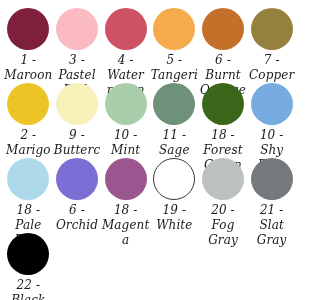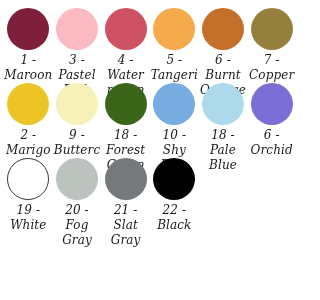--- a/index.html
+++ b/index.html
@@ -86,34 +86,46 @@
       </div>
       <div class="swatch-cell">
         <div class="swatch-dot" style="background: rgb(237, 196, 37);"></div>
         <div class="swatch-label">2 - Marigold</div>
       </div>
       <div class="swatch-cell">
         <div class="swatch-dot" style="background: rgb(247, 240, 185);"></div>
         <div class="swatch-label">9 - Buttercup</div>
       </div>
       <div class="swatch-cell">
+        <div class="swatch-dot" style="background: rgb(169, 205, 168);"></div>
+        <div class="swatch-label">10 - Mint</div>
+      </div>
+      <div class="swatch-cell">
+        <div class="swatch-dot" style="background: rgb(110, 146, 121);"></div>
+        <div class="swatch-label">11 - Sage</div>
+      </div>
+      <div class="swatch-cell">
         <div class="swatch-dot" style="background: rgb(59, 101, 25);"></div>
         <div class="swatch-label">18 - Forest Green</div>
       </div>
       <div class="swatch-cell">
         <div class="swatch-dot" style="background: rgb(120, 172, 224);"></div>
         <div class="swatch-label">10 - Shy Blue</div>
       </div>
       <div class="swatch-cell">
         <div class="swatch-dot" style="background: rgb(173, 217, 234);"></div>
         <div class="swatch-label">18 - Pale Blue</div>
       </div>
       <div class="swatch-cell">
         <div class="swatch-dot" style="background: rgb(123, 111, 214);"></div>
         <div class="swatch-label">6 - Orchid</div>
+      </div>
+      <div class="swatch-cell">
+        <div class="swatch-dot" style="background: rgb(155, 86, 144);"></div>
+        <div class="swatch-label">18 - Magenta</div>
       </div>
       <div class="swatch-cell">
         <div class="swatch-dot" style="background: rgb(255, 255, 255); border: 1px solid rgb(58, 58, 58);"></div>
         <div class="swatch-label">19 - White</div>
       </div>
       <div class="swatch-cell">
         <div class="swatch-dot" style="background: rgb(188, 194, 190);"></div>
         <div class="swatch-label">20 - Fog Gray</div>
       </div>
       <div class="swatch-cell">

